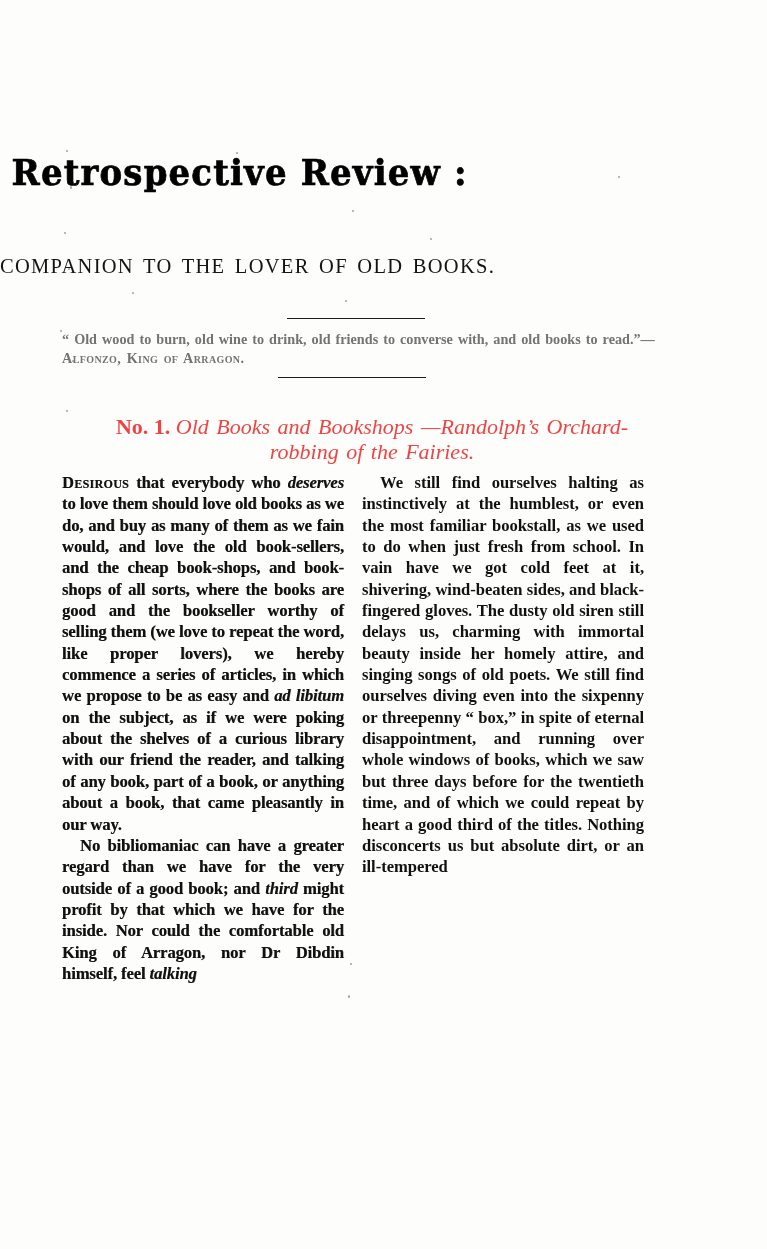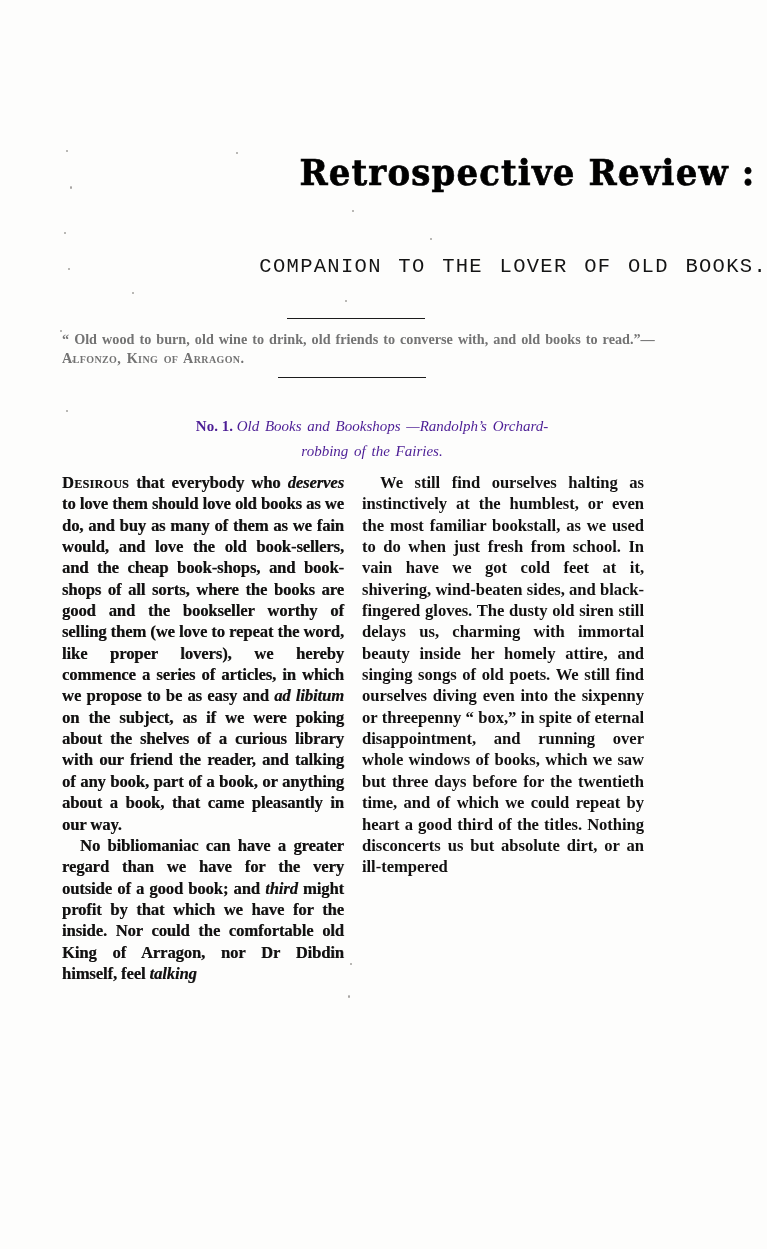--- a/index.html
+++ b/index.html
@@ -17,21 +17,21 @@
     font-family: "Liberation Serif", "DejaVu Serif", serif;
     color: #111010;
   }
 
   
   #masthead {
     position: absolute;
     left: 0;
     top: 152px;
     width: 767px;
-    text-align: right;
+    text-align: left;
   }
   #masthead-title {
     font-family: "DejaVu Serif", "Liberation Serif", serif;
     font-weight: 700;
     font-size: 35px;
     letter-spacing: 1.2px;
     color: #000;
     font-style: normal;
     
     -webkit-text-stroke: 0.7px #000;
@@ -49,26 +49,25 @@
     font-variant: small-caps;
     letter-spacing: 0.6px;
     color: #1a1a1a;
   }
 
   #companion-line {
     position: absolute;
     left: 0;
     top: 255px;
     width: 767px;
-    text-align: right;
+    text-align: left;
     font-size: 20.5px;
     letter-spacing: 1.3px;
     color: #141414;
     word-spacing: 3px;
-    font-family: Liberation Mono, monospace;
   }
 
   
   .rule {
     position: absolute;
     height: 1px;
     background: #1c1c1c;
   }
   #rule-top   { left: 287px; top: 318px; width: 138px; }
   #rule-bottom{ left: 278px; top: 377px; width: 148px; }
@@ -92,23 +91,23 @@
     letter-spacing: 0.4px;
   }
 
   
   #article-heading {
     position: absolute;
     left: 62px;
     top: 414px;
     width: 620px;
     text-align: center;
-    font-size: 15px;
+    font-size: 22px;
     line-height: 25px;
-    color: #4c1d95;
+    color: #ef4444;
   }
   #article-heading .num {
     font-weight: 700;
     font-style: normal;
   }
   #article-heading .ttl {
     font-style: italic;
     word-spacing: 2px;
   }
 

